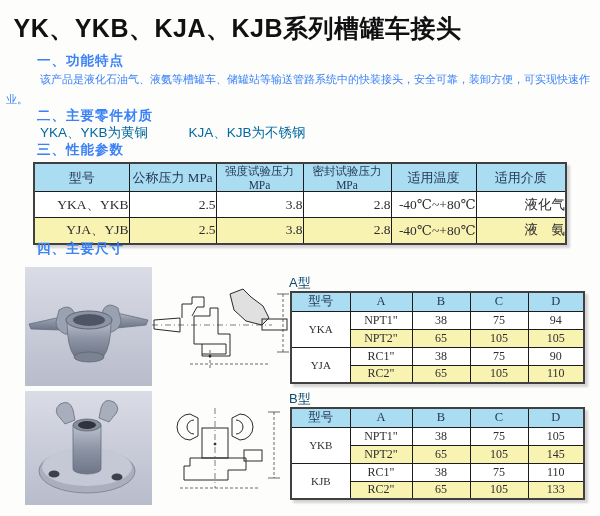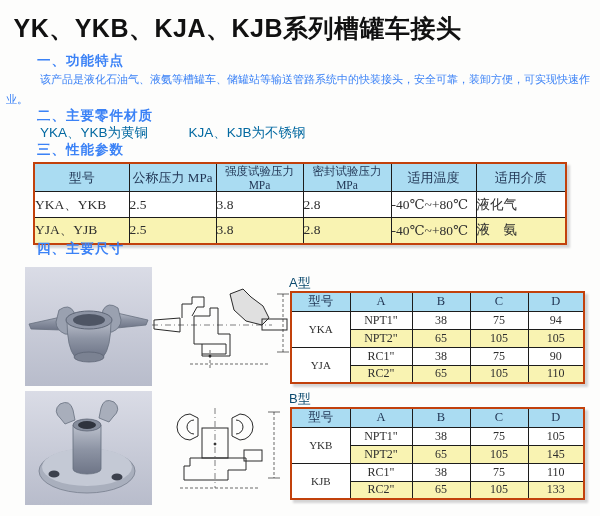--- a/index.html
+++ b/index.html
@@ -8,25 +8,25 @@
     position:relative;overflow:hidden;background:#fdfdfc;color:#1a1a1a;
     font-family:"Liberation Sans","DejaVu Sans",sans-serif;
   }
   .abs{position:absolute}
   .title{left:0;top:12px;width:475px;text-align:center;font-size:25px;font-weight:bold;color:#111;letter-spacing:.5px}
   .sec-h{font-size:13.5px;font-weight:bold;color:#3b82f6;letter-spacing:1px}
   .para{left:6px;top:69px;width:589px;font-size:11px;line-height:20px;text-indent:34px;color:#3b82f6}
   .mat{left:40px;top:124px;font-size:13.5px;color:#0369a1}
   table{border-collapse:collapse;background:#fff;box-shadow:3px 3px 2px rgba(150,150,155,.4)}
   th,td{border:1px solid #1c1c1c}
-  table{border:2px solid #c2410c}
+  table{border:2px solid #404040}
   .perf{left:33px;top:162px;table-layout:fixed;width:532px;font-family:"Liberation Serif","DejaVu Serif",serif}
   .perf th{height:26px;font-size:13px;font-weight:normal;background:#aadcf2;color:#1f3352}
   .perf th.small{font-size:11.5px}
-  .perf td{height:26px;font-size:13.5px;text-align:left;color:#2e2e2e}
+  .perf td{height:26px;font-size:13.5px;text-align:right;color:#2e2e2e}
   .row-yellow td{background:#f9f3b2}
   .dim{table-layout:fixed;width:293px;font-family:"Liberation Serif","DejaVu Serif",serif}
   .dim th{height:19px;font-size:12.5px;font-weight:normal;background:#aadcf2;color:#1f3352}
   .dim td{height:18px;font-size:12px;text-align:center;color:#2e2e2e}
   .dim td.model{background:#fff;font-size:11px}
   .dim-a{left:290px;top:291px}
   .dim-b{left:290px;top:407px}
   .dim-label{font-family:Liberation Sans, sans-serif;font-size:13px;color:#0c4a6e}
   .lbl-a{left:289px;top:274px}
   .lbl-b{left:289px;top:390px}

